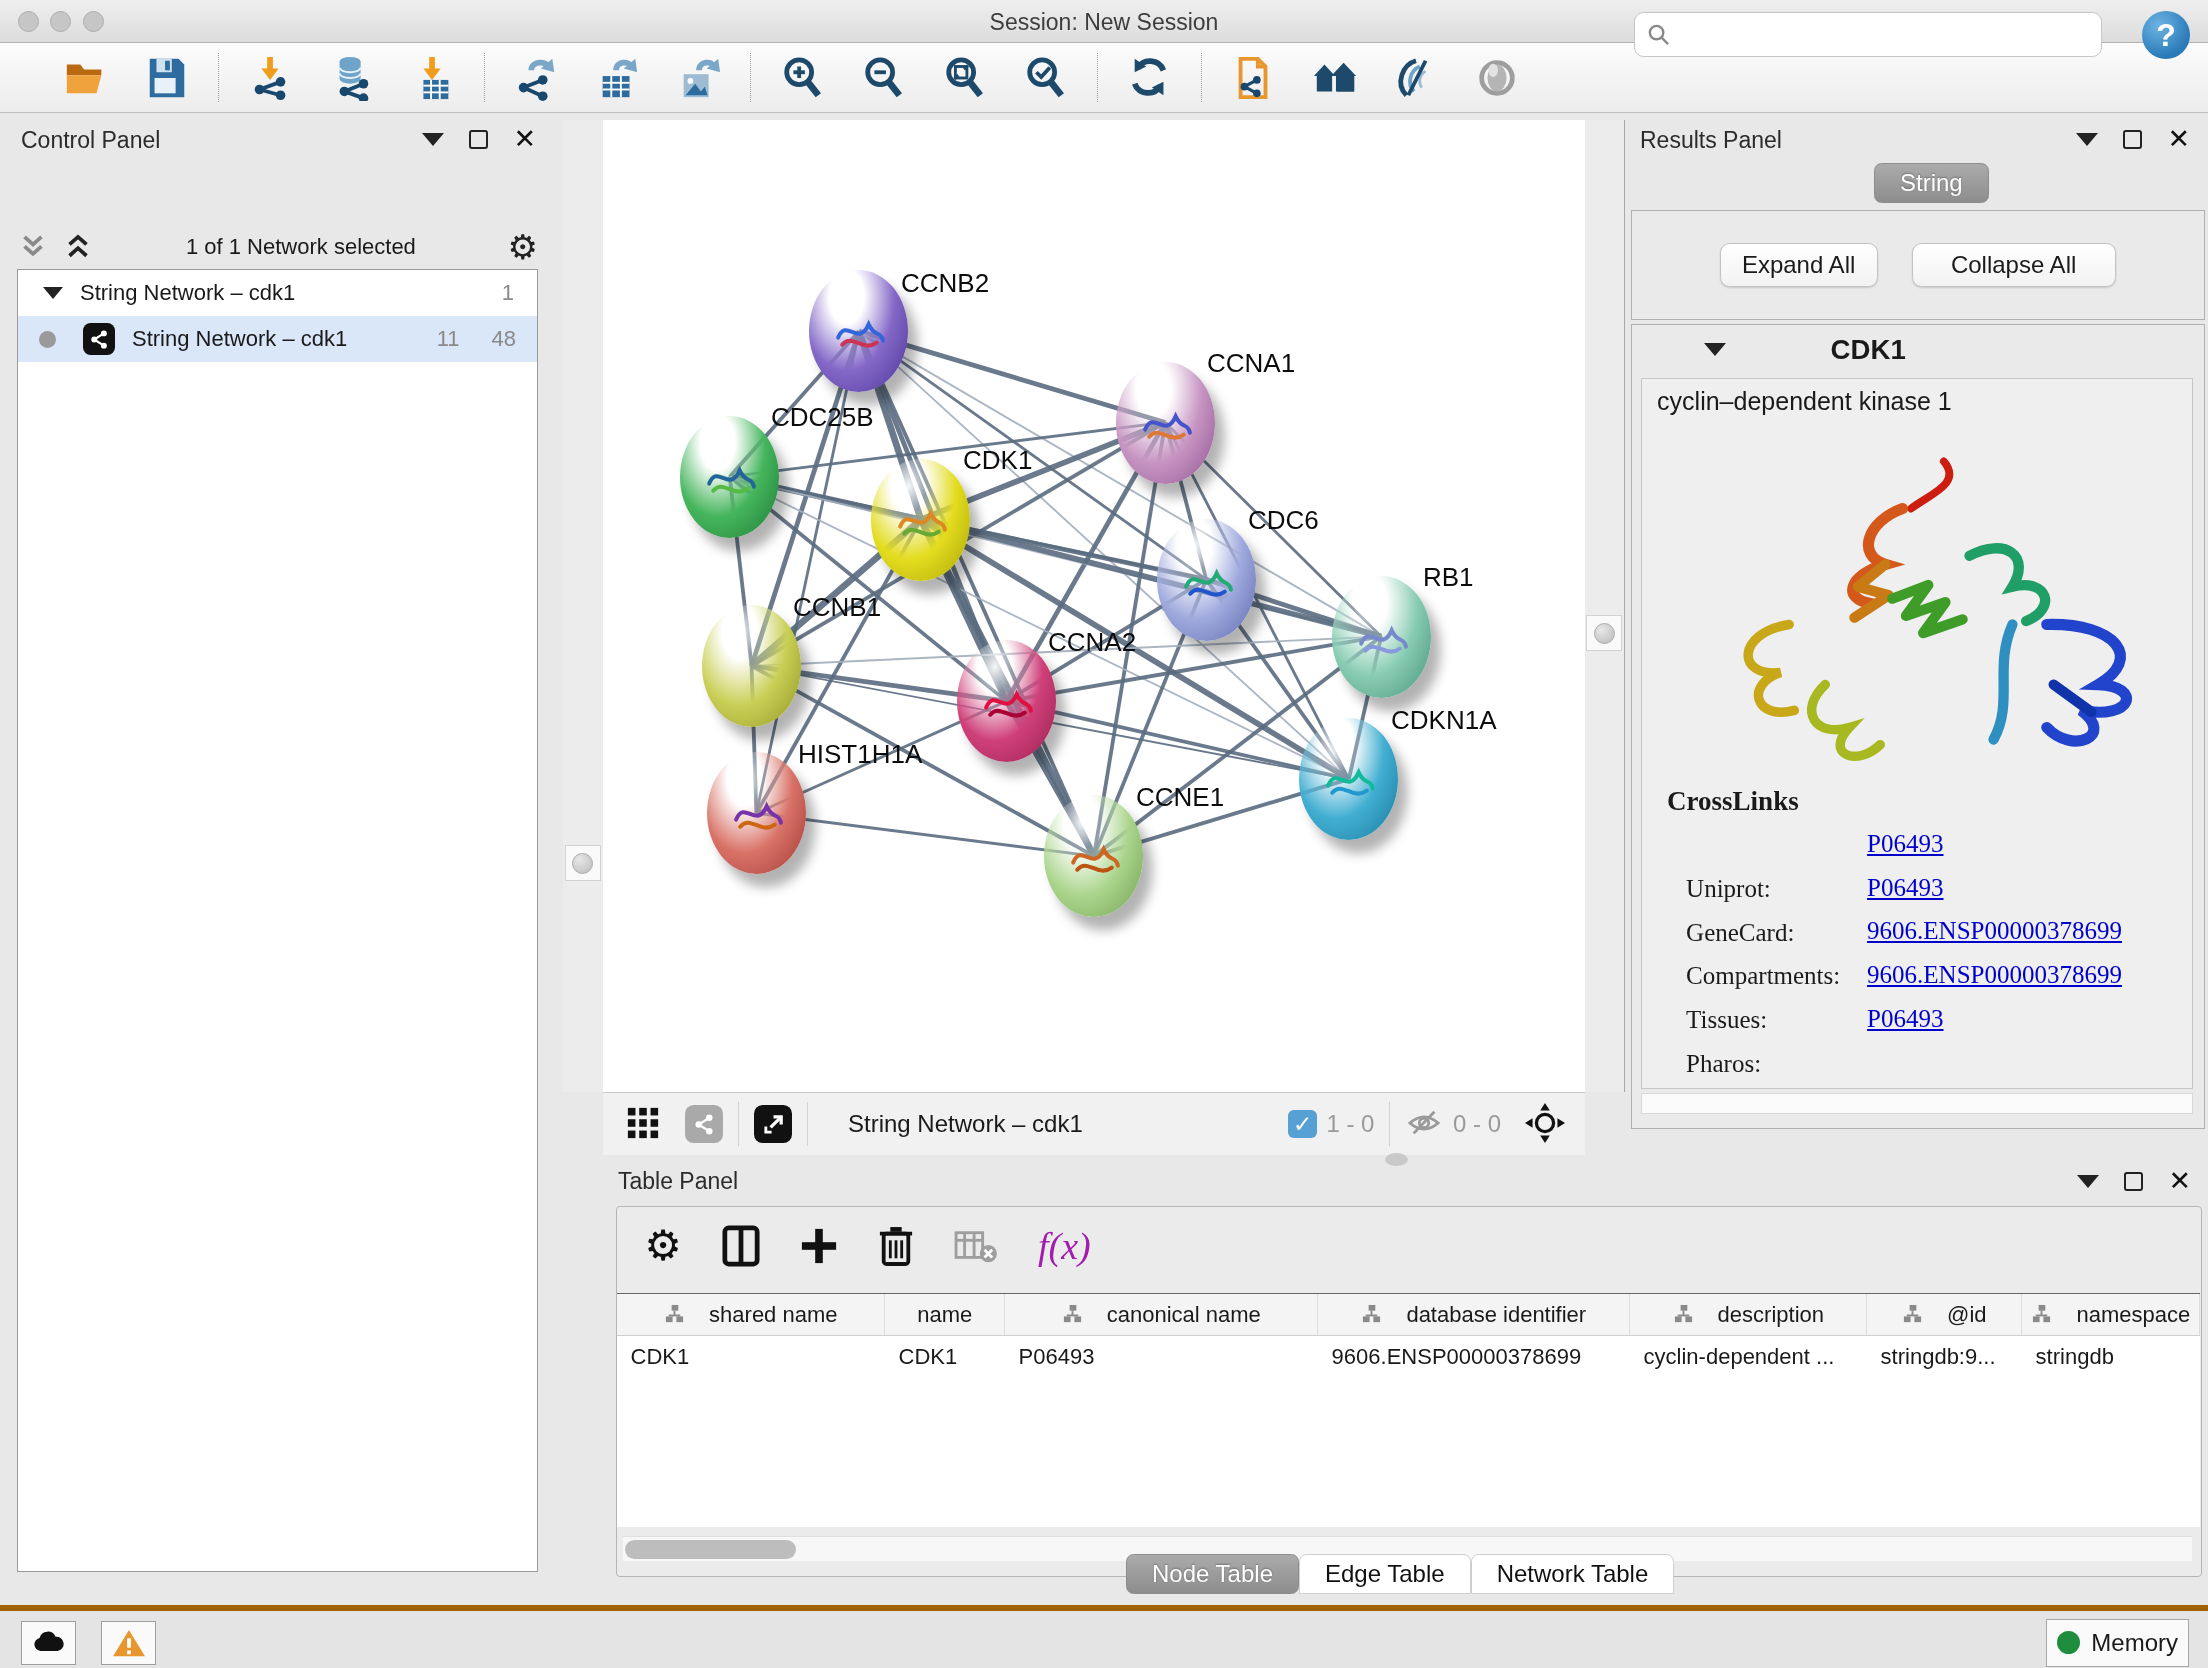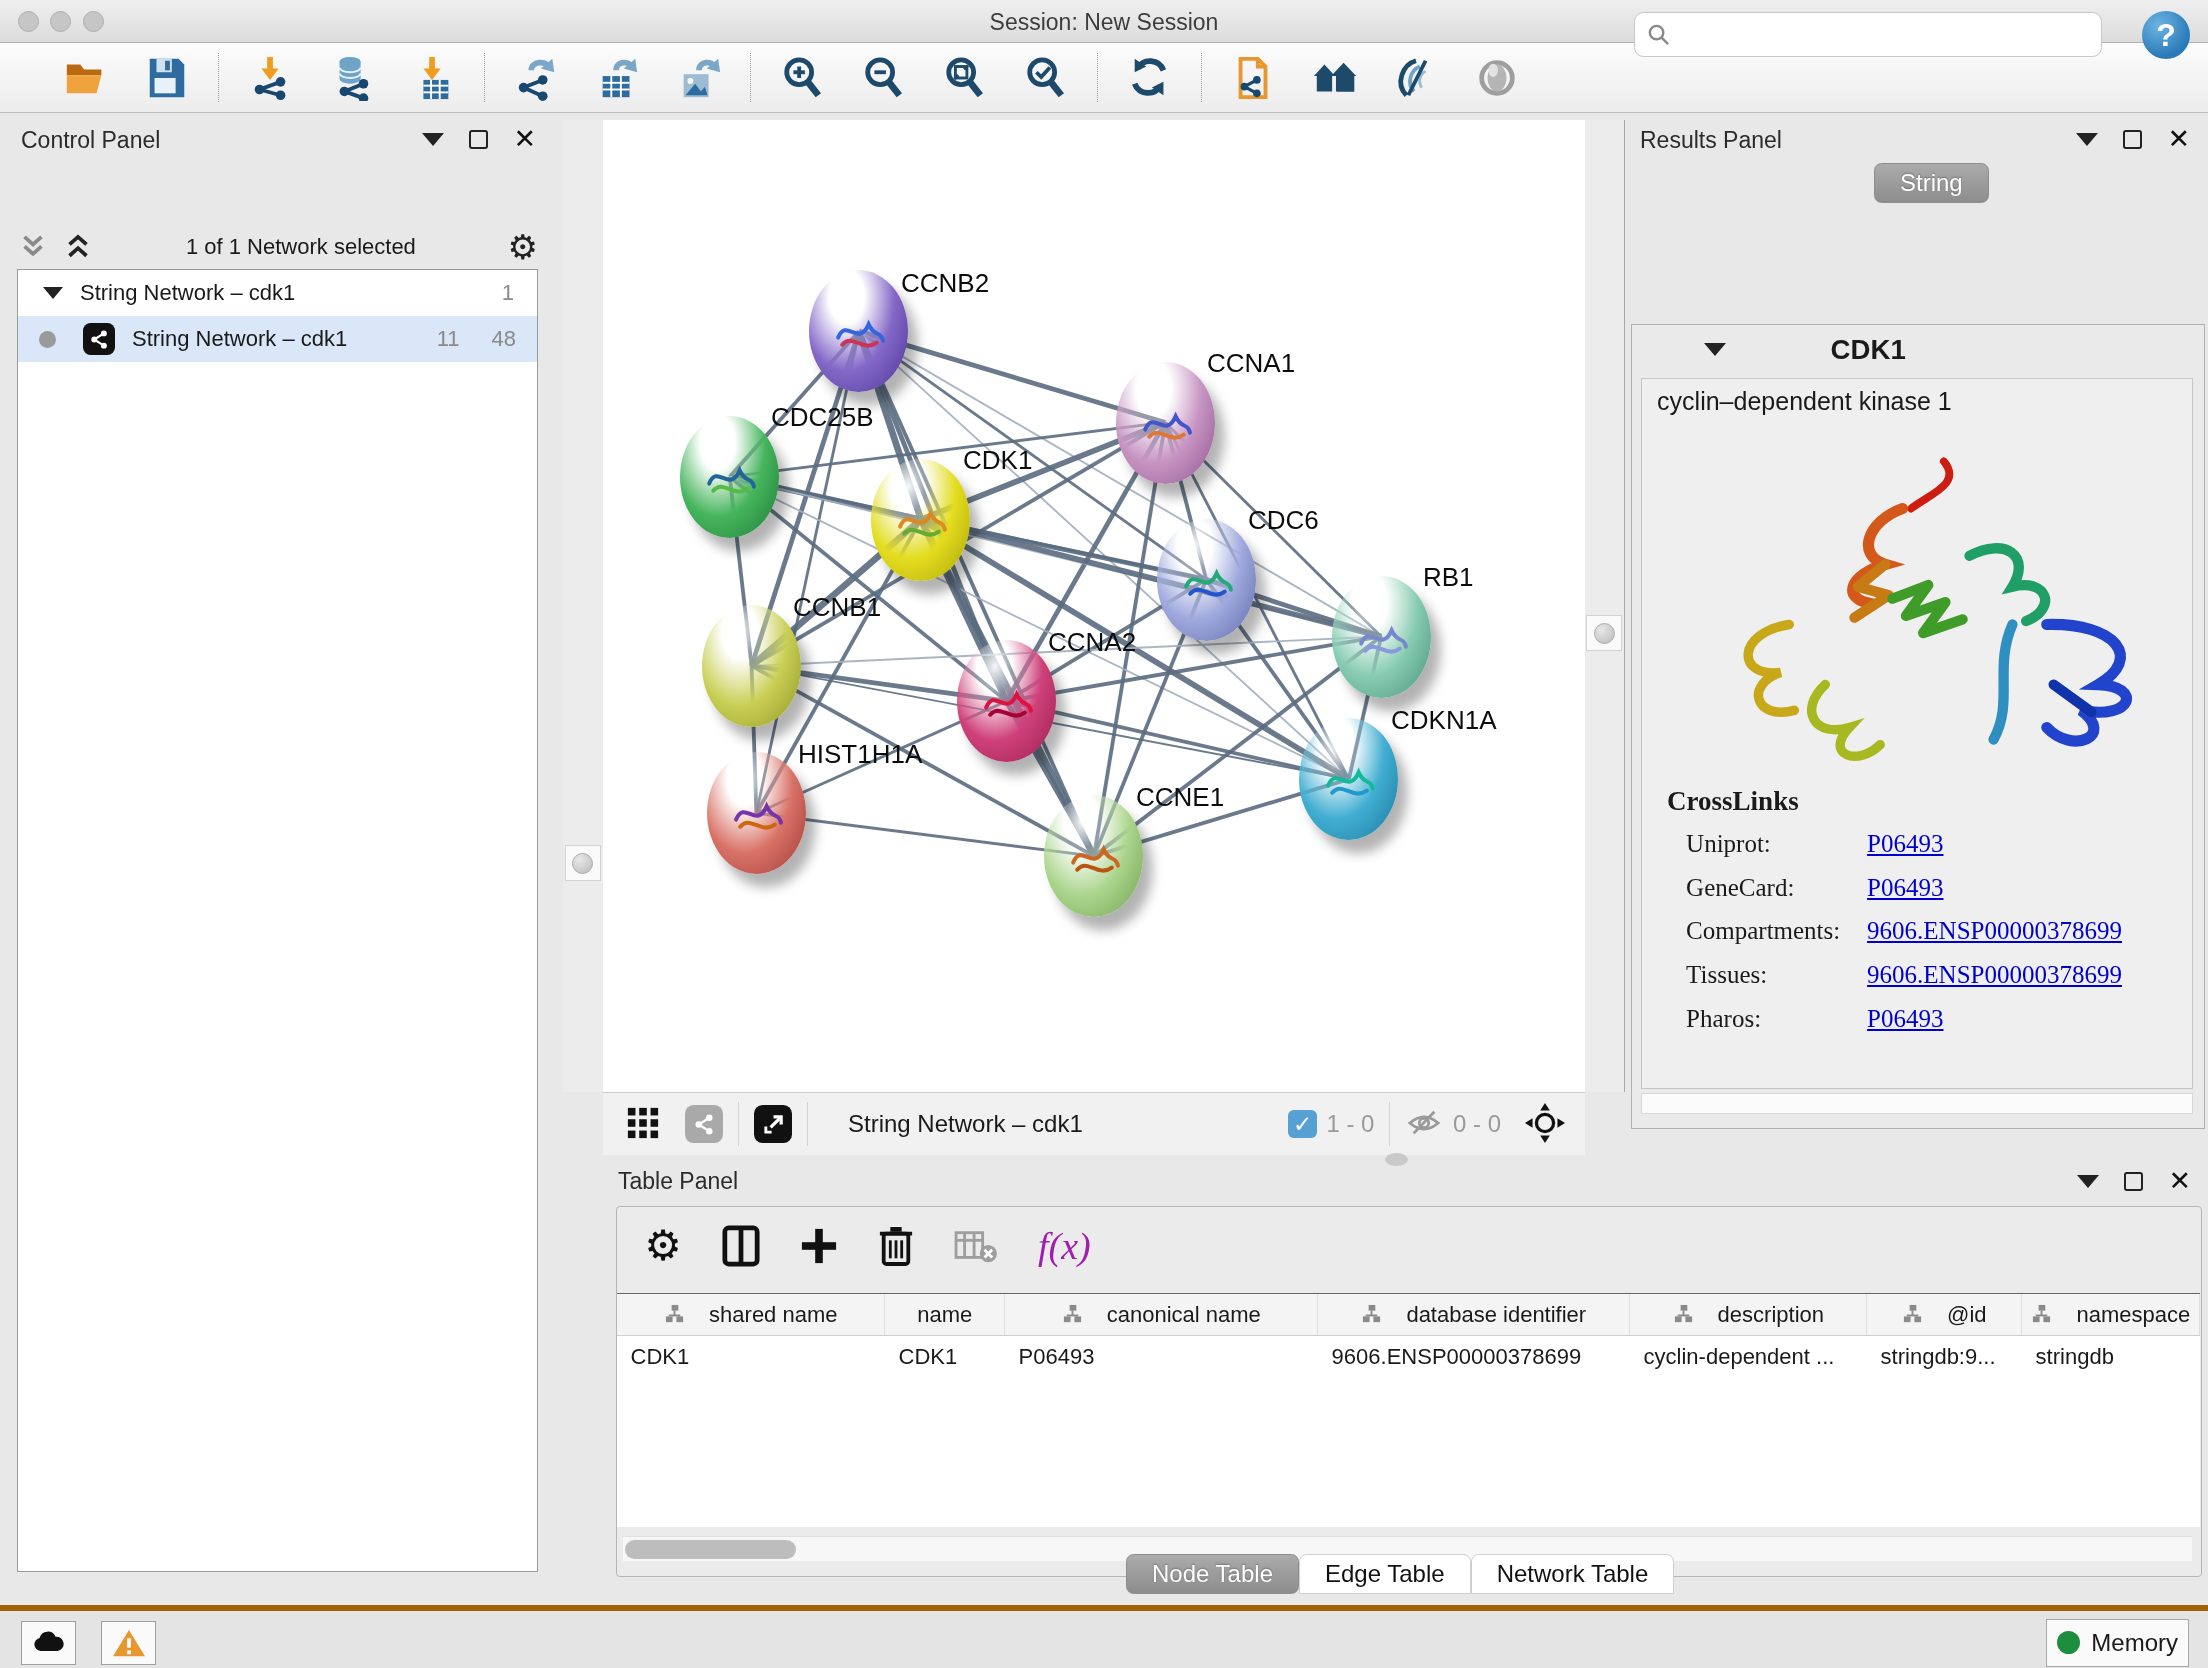--- a/index.html
+++ b/index.html
@@ -96,21 +96,21 @@
   #rp-tab { position:absolute; left:251px; top:44px; }
   #rp-box1 { position:absolute; left:7.6px; top:91px; width:574px; height:110px; background:#eaeaea; border:1.9px solid #b0b0b0; display:flex; align-items:center; justify-content:center; gap:34px; }
   #rp-box2 { position:absolute; left:7.6px; top:205px; width:574px; height:805px; background:#eaeaea; border:1.9px solid #b0b0b0; }
   #rp-sect-hdr { position:absolute; left:0; top:0; width:100%; height:49px; display:flex; align-items:center; }
   #rp-sect-title { font-size:27.6px; font-weight:bold; }
   #rp-inner { position:absolute; left:9.5px; top:53px; width:552px; height:711px; background:#efefef; border:1px solid #c6c6c6; }
   #rp-desc { position:absolute; left:15px; top:7.6px; font-size:25px; }
   #protein-svg { position:absolute; left:19px; top:48px; }
   #xl-title { position:absolute; left:25px; top:407px; font-family:"Liberation Serif","DejaVu Serif",serif; font-size:27px; font-weight:bold; }
   .xl-row { position:absolute; left:44px; font-family:"Liberation Serif","DejaVu Serif",serif; font-size:25px; display:flex; }
-  .xl-label { width:181px; }
+  .xl-label { width:181px;margin-top:45px; }
   .xl-link { color:#0000cc; text-decoration:underline; }
   #rp-strip { position:absolute; left:9.5px; top:768px; width:552px; height:21px; background:#fbfbfb; border:1px solid #d8d8d8; }
 
   
   #status-bar { position:absolute; left:0; top:1605px; width:2208px; height:63px; background:#e4e4e4; border-top:6px solid #a16207; }
   .sb-btn { position:absolute; top:9.5px; width:55px; height:44px; background:#fafafa; border:1.9px solid #9e9e9e; display:flex; align-items:center; justify-content:center; }
   #memory-btn { position:absolute; right:19px; top:7.6px; width:143px; height:48px; background:#fafafa; border:1.9px solid #a8a8a8; display:flex; align-items:center; justify-content:center; gap:11.4px; font-size:24px; }
   #mem-dot { width:23px; height:23px; border-radius:50%; background:#1e8e3e; }
 
   .oval-handle { position:absolute; left:1385px; top:1153px; width:23px; height:13.3px; border-radius:50%; background:#c9c9c9; }
@@ -667,20 +667,24 @@
 </div>
 
 <div id="results-panel">
   <div id="rp-header" class="panel-title">Results Panel</div>
   <div id="rp-hdr-icons" class="hdr-icons">
     <div class="tri-down"></div>
     <div class="box-icon"></div>
     <div class="x-icon">✕</div>
   </div>
   <div id="rp-tab" class="tab sel">String</div>
+  <div id="rp-box1">
+    <div class="btn" style="width:158px;height:44px">Expand All</div>
+    <div class="btn" style="width:204px;height:44px">Collapse All</div>
+  </div>
   <div id="rp-box2">
     <div id="rp-sect-hdr">
       <div class="tri-down" style="margin:0 105px 0 72px"></div>
       <div id="rp-sect-title">CDK1</div>
     </div>
     <div id="rp-inner">
       <div id="rp-desc">cyclin–dependent kinase 1</div>
       <svg id="protein-svg" width="514" height="352" viewBox="0 0 540 410">
         <path d="M300 40 C 322 66, 284 78, 262 95" fill="none" stroke="#cc1d10" stroke-width="9" stroke-linecap="round"></path>
         <path d="M252 95 C 210 110, 198 150, 232 160 C 190 172, 180 200, 216 206" fill="none" stroke="#d4581a" stroke-width="13" stroke-linecap="round"></path>

